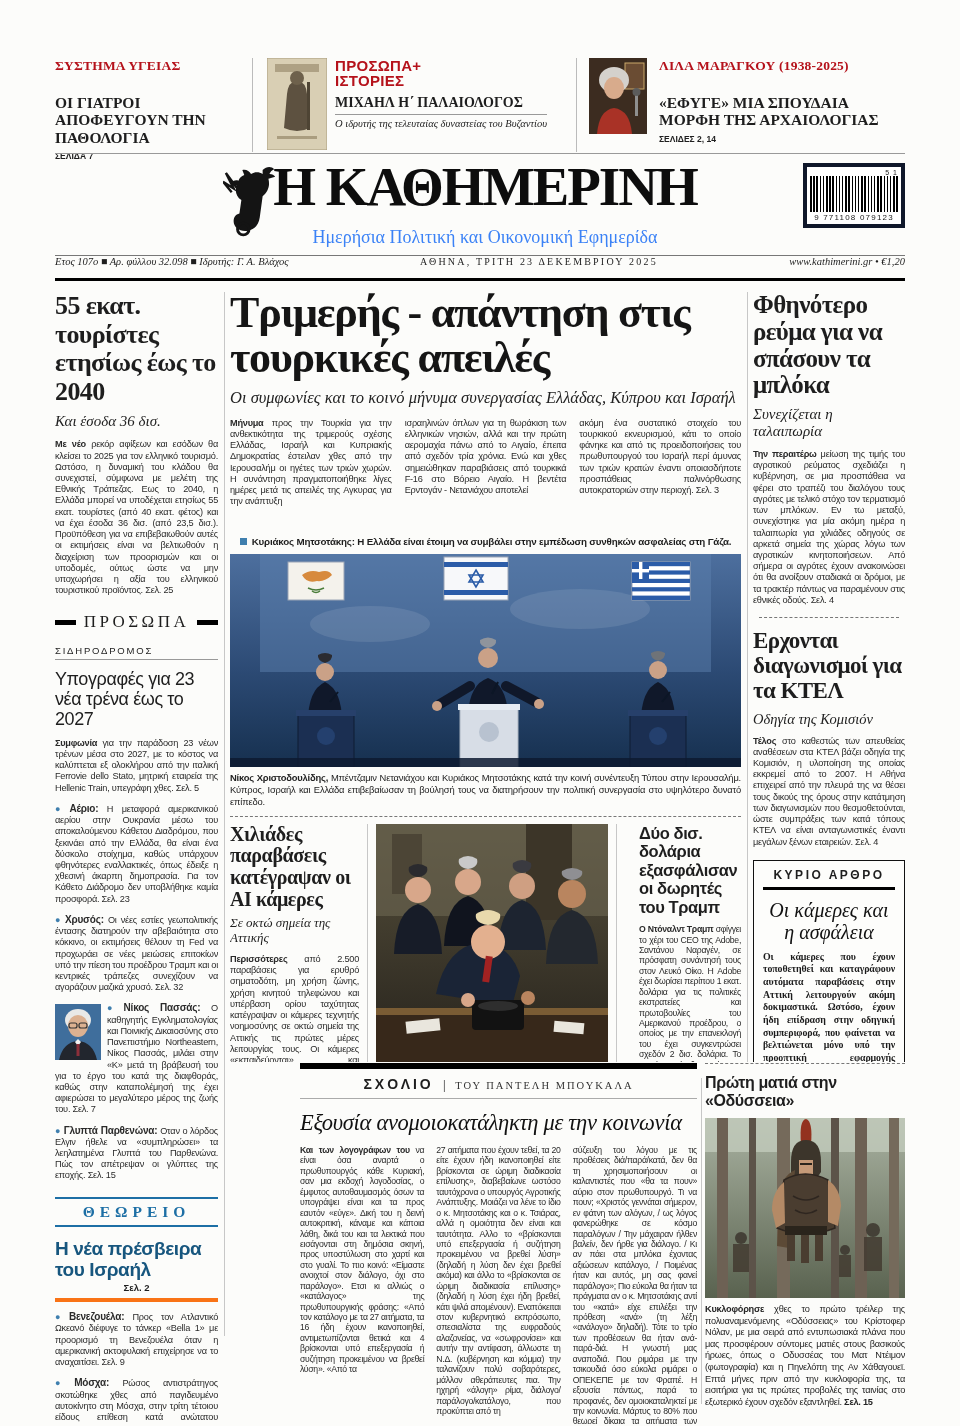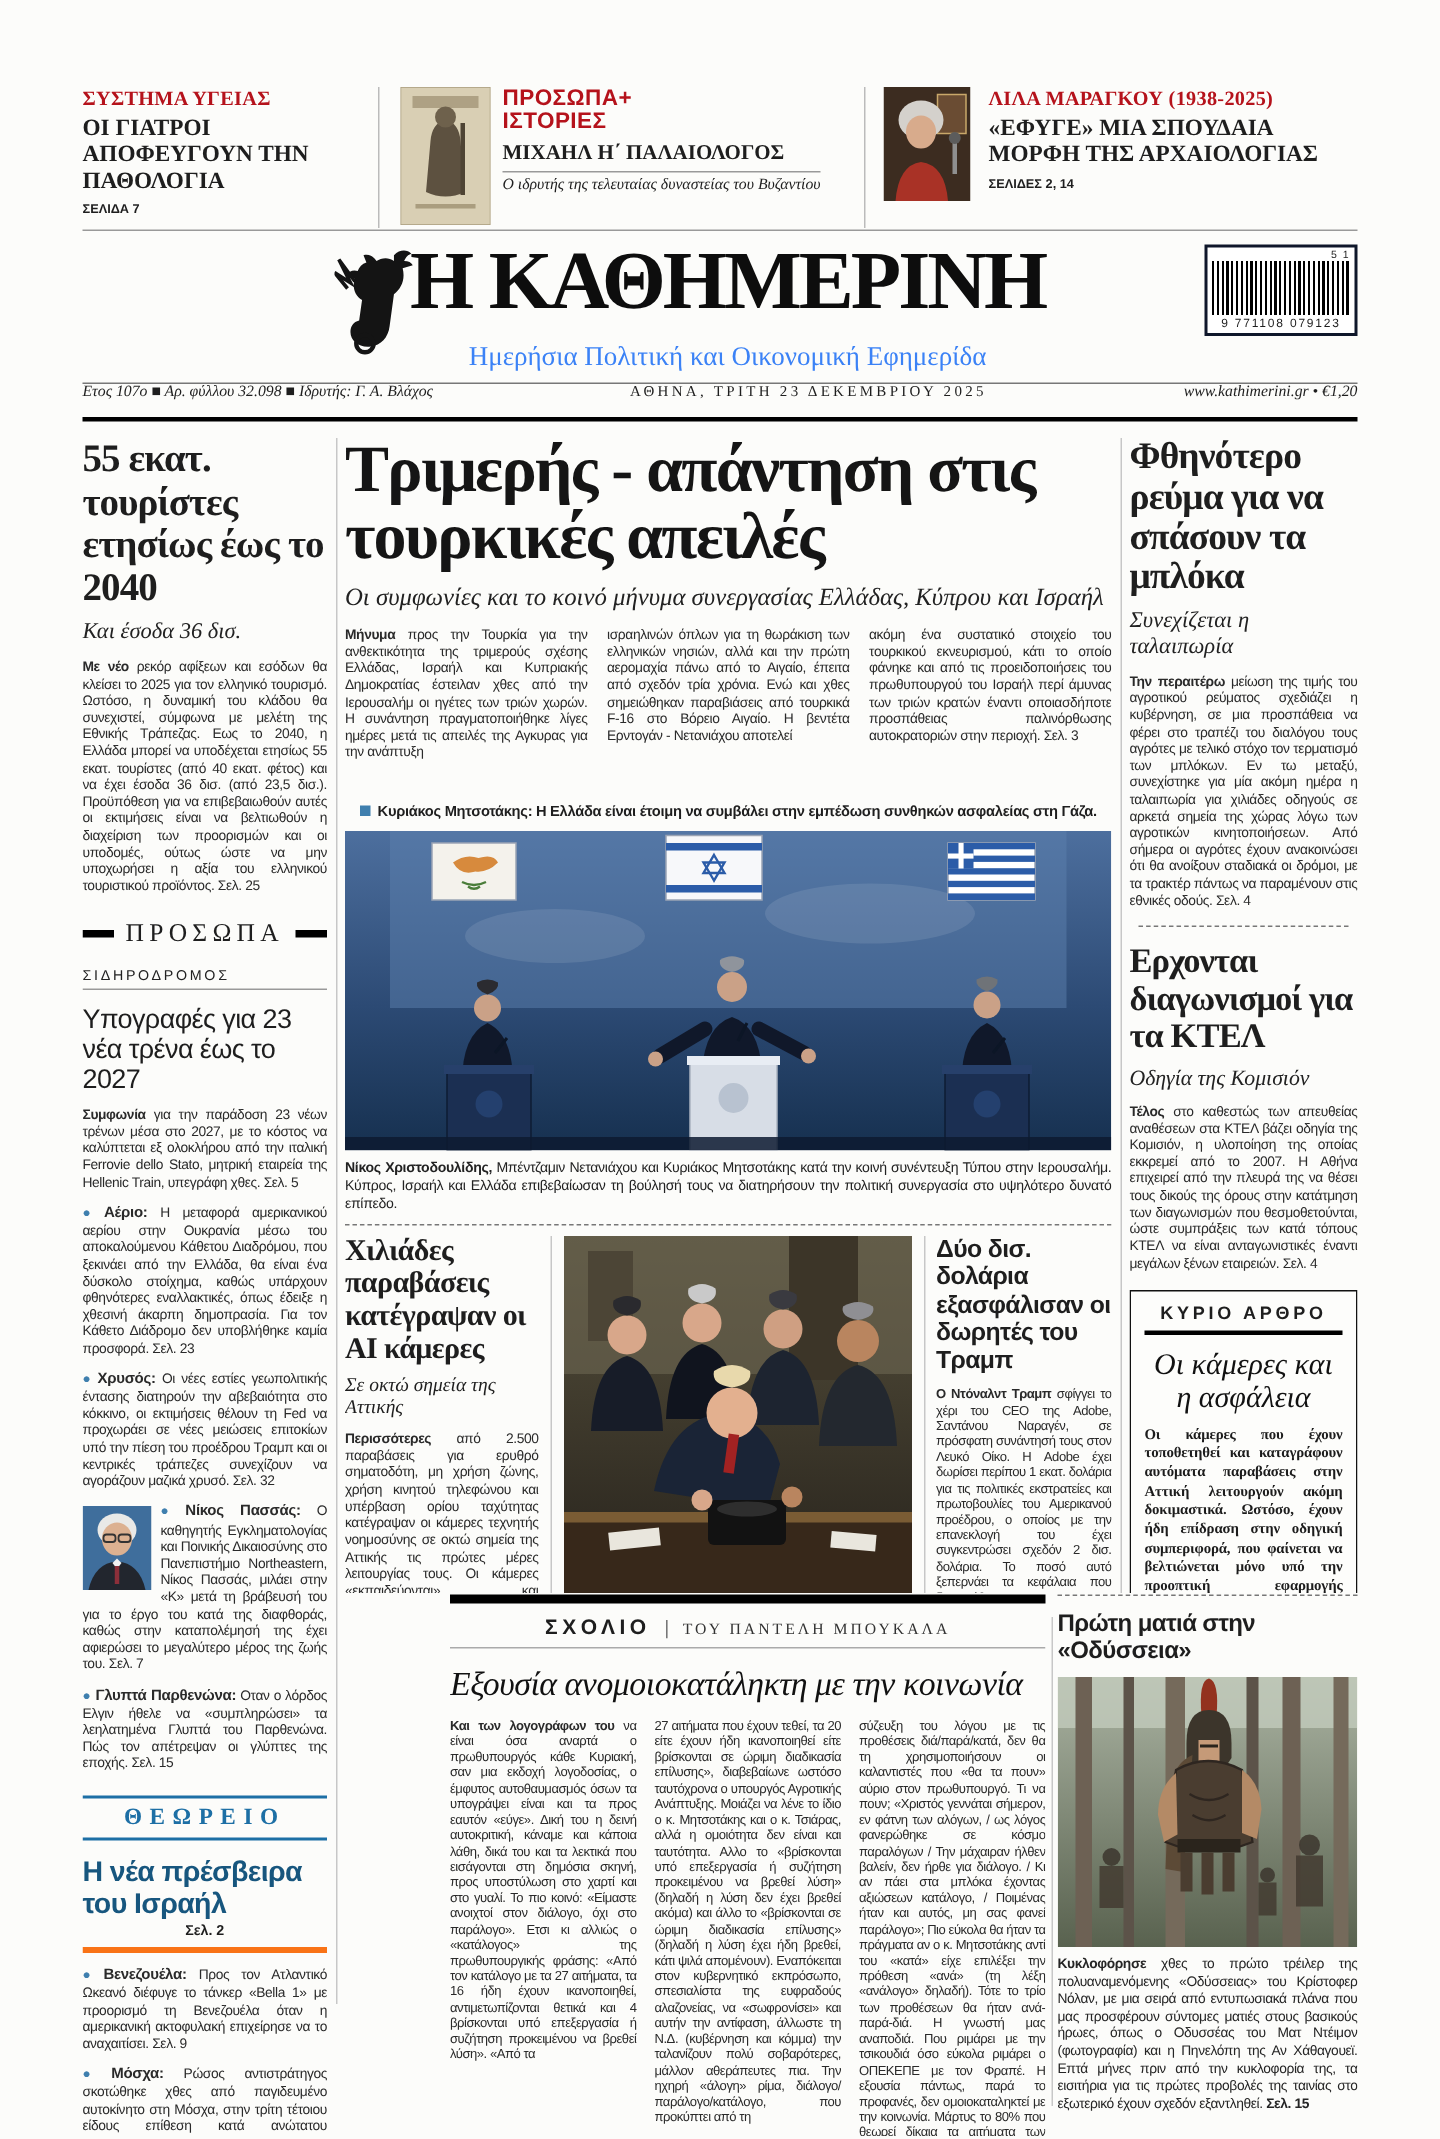--- a/index.html
+++ b/index.html
@@ -12,36 +12,36 @@
   .red{color:#b5121b}
   .body-s{font-size:9.2px;line-height:1.22;letter-spacing:-0.25px;color:#2a2a2a;text-align:justify}
   .body-xs{font-size:8.7px;line-height:1.2;letter-spacing:-0.3px;color:#2a2a2a;text-align:justify}
   .dash{height:0;border-top:1px dashed #777}
 
   
   #teasers{left:55px;top:58px;width:850px;height:94px;display:flex}
   .tz{height:100%}
   .tz+ .tz{border-left:1px solid #bbb}
   .tz-kicker{font-family:"Liberation Serif",serif;font-weight:bold;font-size:13.5px;letter-spacing:0.2px}
-  .tz-title{font-family:"Liberation Serif",serif;font-weight:bold;font-size:15.5px;line-height:1.12;margin-top:3px}
+  .tz-title{font-family:"Liberation Serif",serif;font-weight:bold;font-size:15.5px;line-height:1.12;margin-top:20px}
   .tz-page{font-size:8.5px;font-weight:bold;margin-top:5px}
   .tz-logo1{font-weight:bold;font-size:15px;line-height:1.02;letter-spacing:0.3px}
   .tz-sub{font-family:"Liberation Serif",serif;font-style:italic;font-size:10.5px;margin-top:4px;padding-top:3px;border-top:1px solid #999}
   .tz-img{flex:none}
 
   #rule-top{left:55px;top:153px;width:850px;border-top:1px solid #999}
 
   
   #masthead{left:55px;top:159px;width:850px;height:94px}
   #griffin{left:168px;top:4px;width:58px;height:78px}
   #mast-title{left:120px;top:-4px;width:620px;text-align:center;
     font-family:"Liberation Serif","DejaVu Serif",serif;font-weight:bold;font-size:55px;letter-spacing:-2px;color:#0d0d0d}
   #mast-sub{left:120px;top:68px;width:620px;text-align:center;
     font-family:"Liberation Serif",serif;font-size:18px;color:#3b82f6}
-  #barcode{right:0;top:4px;width:102px;border:2px solid #0f172a;padding:2px 3px;background:#fff}
+  #barcode{right:0;top:4px;width:102px;border:4px solid #0f172a;padding:2px 3px;background:#fff}
   .bc-top{font-size:7px;text-align:right;letter-spacing:1px}
   .bc-stripes{height:36px;background:repeating-linear-gradient(90deg,#000 0,#000 1.5px,#fff 1.5px,#fff 3.2px)}
   .bc-num{font-size:8px;letter-spacing:1.2px;text-align:center;margin-top:1px}
 
   #dateline{left:55px;top:255px;width:850px;height:26px;border-top:1px solid #777;border-bottom:3px solid #000;
     display:flex;align-items:flex-start;justify-content:space-between;
     font-family:"Liberation Serif",serif;font-size:10.5px}
   #dateline .mid{font-style:normal;letter-spacing:2.2px;font-size:10px}
 
   
@@ -60,21 +60,21 @@
   .lead-cols{display:flex;gap:13px;margin-top:10px;height:112px;overflow:hidden}
   .lead-cols>div{flex:1}
   .kick-row{margin-top:6px;text-align:center;font-size:9.8px;font-weight:bold;letter-spacing:-0.2px}
   .kick-sq{display:inline-block;width:7px;height:7px;background:#3f7fae;margin-right:5px;vertical-align:-0.5px}
   .photo-main{margin-top:7px;width:511px;height:213px;overflow:hidden}
   .caption{margin-top:5px;font-size:9.4px;line-height:1.28;letter-spacing:-0.2px;color:#222;text-align:justify}
   .center-dash{margin-top:8px}
   .midrow{display:flex;margin-top:7px;height:254px}
   .mid-a1{width:138px;padding-right:8px;border-right:1px solid #c7c7c7}
   .mid-photo{width:232px;margin:0 8px;overflow:hidden}
-  .mid-a2{width:125px;border-left:1px solid #c7c7c7;padding-left:7px}
+  .mid-a2{width:125px;border-left:1px solid #c7c7c7;padding-left:22px}
   .h-serif-md{font-family:"Liberation Serif",serif;font-weight:bold;font-size:20px;line-height:1.08;letter-spacing:-0.4px}
   .deck-sm{font-family:"Liberation Serif",serif;font-style:italic;font-size:13px;line-height:1.15;margin-top:6px}
   .h-sans-sm{font-weight:bold;font-size:16.5px;line-height:1.12;letter-spacing:-0.4px}
 
   
   .h-left{font-family:"Liberation Serif",serif;font-weight:bold;font-size:26px;line-height:1.1;letter-spacing:-0.6px}
   .sec-today{display:flex;align-items:center;gap:8px;margin-top:16px}
   .sec-today::before,.sec-today::after{content:"";flex:1;height:5px;background:#000}
   .sec-today span{font-family:"Liberation Serif",serif;font-size:17px;letter-spacing:3.5px}
   .kicker-sm{margin-top:13px;font-size:9.5px;letter-spacing:1.8px;color:#222;border-bottom:1px solid #999;padding-bottom:3px}

